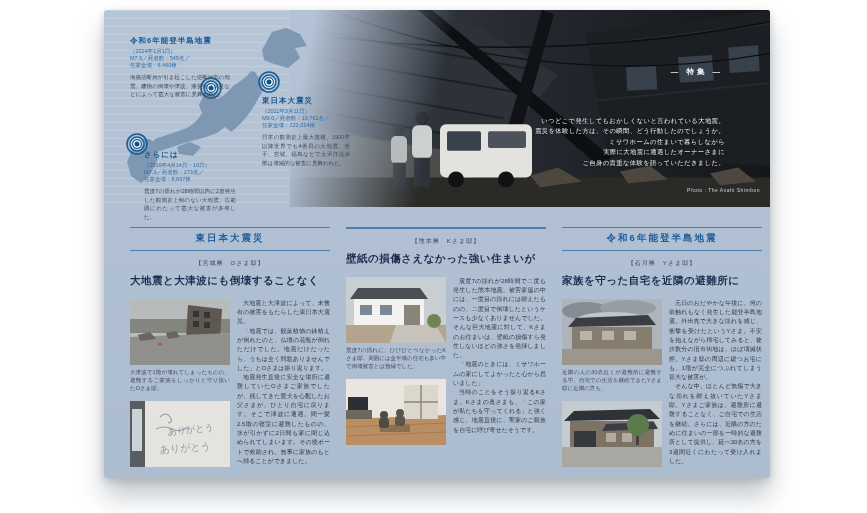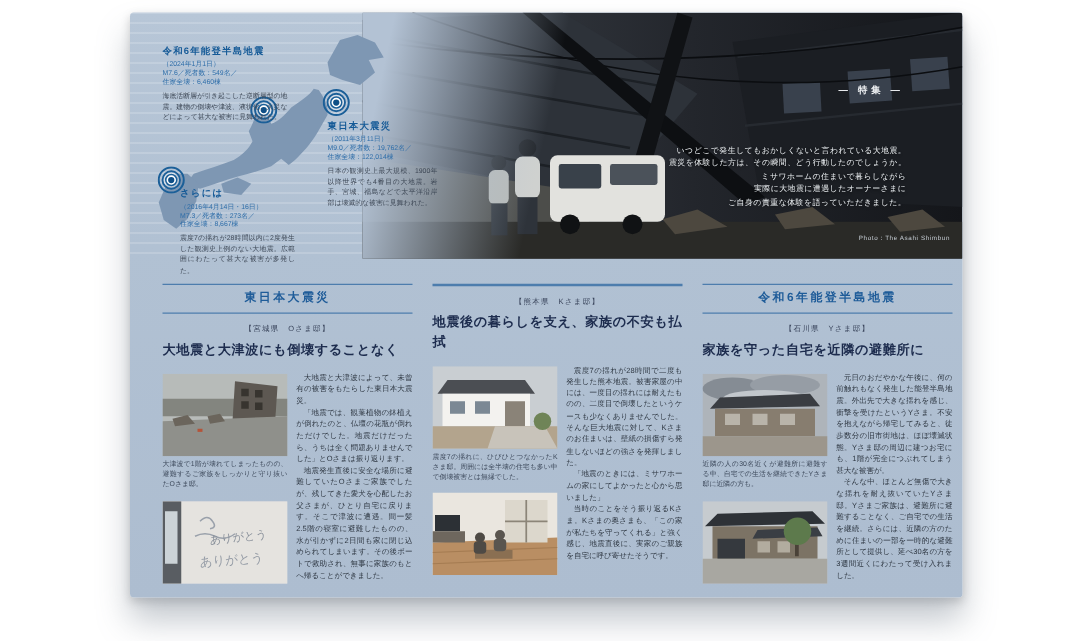--- a/index.html
+++ b/index.html
@@ -274,21 +274,21 @@
 
         </div>
       </div>
     </div>
 
     <div class="col">
       <div class="rule"></div>
       <div class="rule"></div>
       <div class="location">【熊本県　Kさま邸】</div>
       <div class="headline">
-        <div>地震後の暮らしを支え、家族の不安も払拭</div>
+        <div>壁紙の損傷さえなかった強い住まいが</div>
       </div>
       <div class="col-content">
         <div class="photos">
           <svg class="photo" viewBox="0 0 100 66" preserveAspectRatio="none">
             <rect width="100" height="66" fill="#c9ced2"></rect>
             <polygon points="4,22 82,22 74,11 12,11" fill="#4b4e53"></polygon>
             <rect x="8" y="22" width="70" height="26" fill="#f3f2ef"></rect>
             <g fill="#7b8894">
                 <rect x="14" y="28" width="12" height="10"></rect>
                 <rect x="34" y="28" width="12" height="10"></rect>

